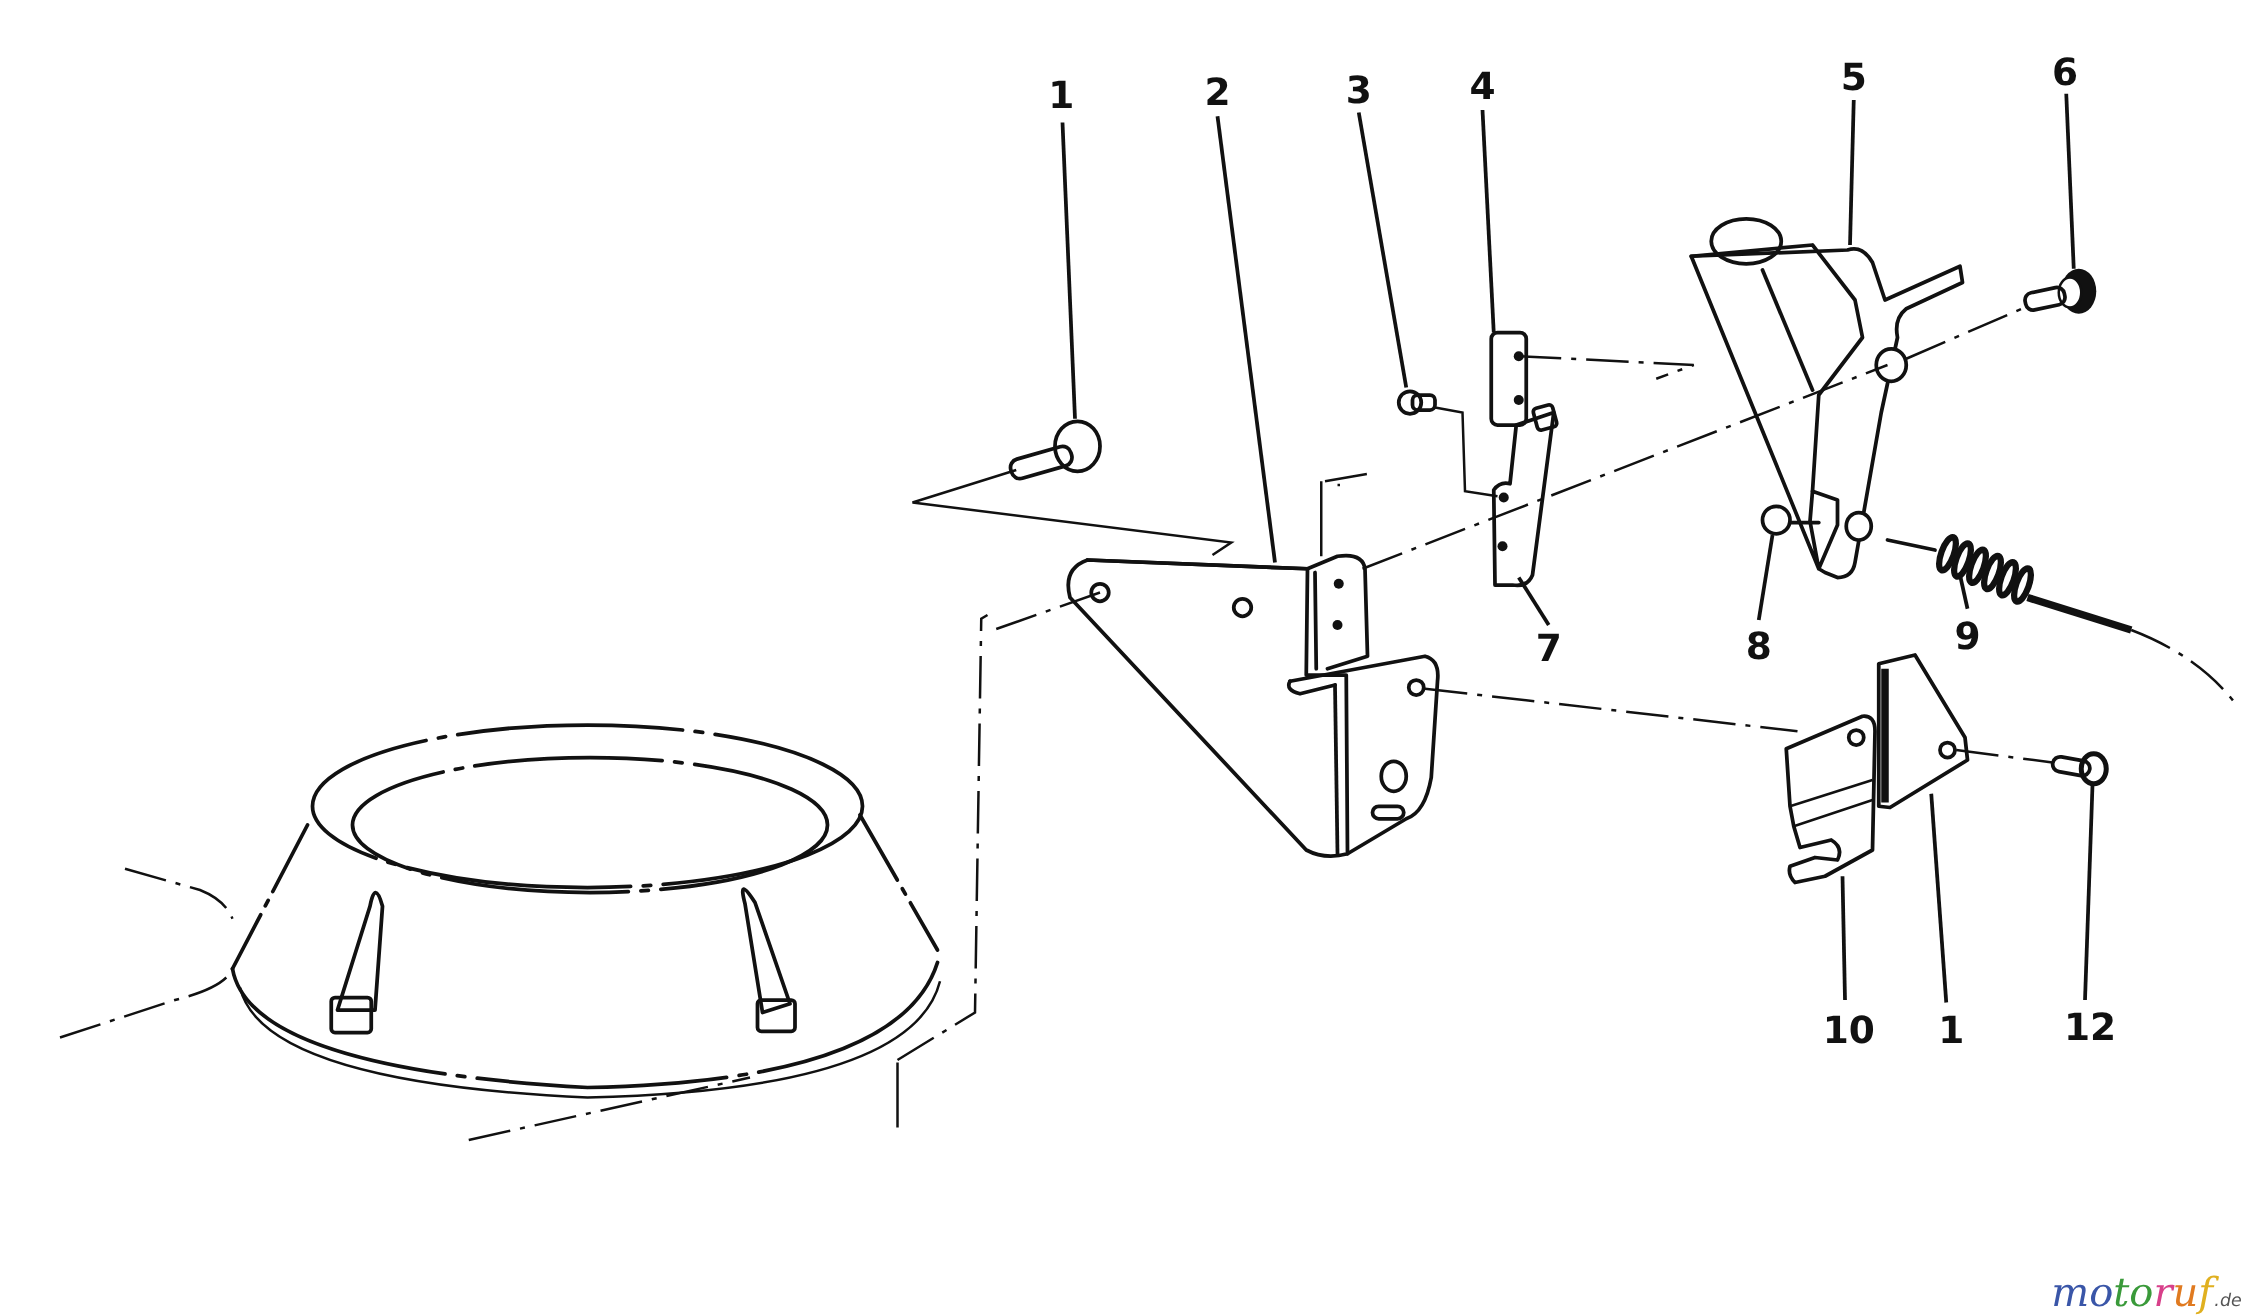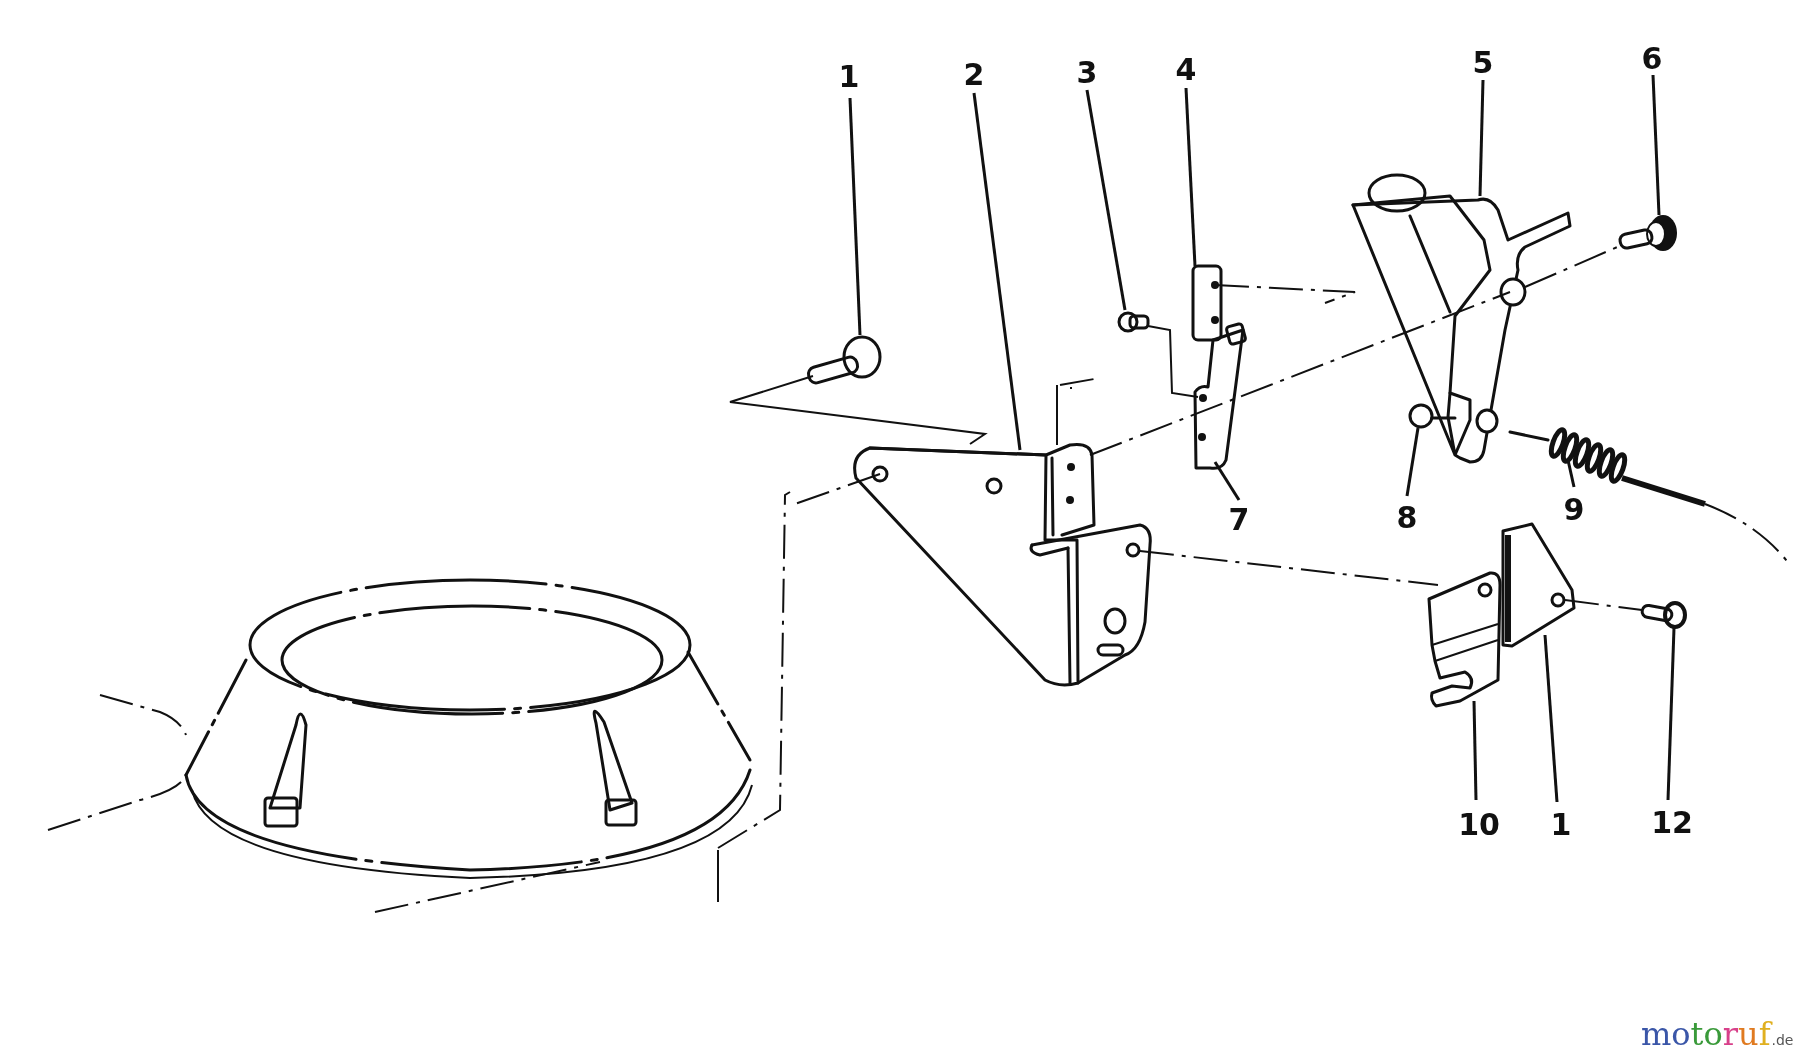--- a/index.html
+++ b/index.html
@@ -5,21 +5,21 @@
     html, body { margin: 0; padding: 0; background: #ffffff; }
     body { width: 1800px; height: 1052px; position: relative; overflow: hidden; font-family: "DejaVu Sans", sans-serif; }
     #diagram { position: absolute; left: 0; top: 0; width: 1800px; height: 1052px; }
     .ln { stroke: #111; stroke-width: 3; fill: none; stroke-linecap: round; stroke-linejoin: round; }
     .thin { stroke: #111; stroke-width: 2; fill: none; }
     .dash { stroke: #111; stroke-width: 2; fill: none; stroke-dasharray: 34 8 4 8; }
     .fill { fill: #111; }
     .white { fill: #fff; stroke: #111; stroke-width: 3; }
     .callout-line { stroke: #111; stroke-width: 3; }
     .label { position: absolute; font-family: "DejaVu Sans", sans-serif; font-weight: bold; font-size: 30px; color: #111; transform: translateX(-50%); line-height: 1; }
-    #watermark { position: absolute; left: 1641px; top: 1015px; font-family: "DejaVu Serif", serif; font-size: 32px; letter-spacing: 0px; white-space: nowrap; }
+    #watermark { position: absolute; left: 1641px; top: 1015px; font-family: "DejaVu Serif", serif; font-size: 32px; letter-spacing: 0px; white-space: nowrap; font-style: italic; }
     #watermark span { display: inline-block; }
     #watermark .suffix { font-family: "DejaVu Sans", sans-serif; font-size: 14px; color: #555; margin-left: 1px; }
   </style>
 </head>
 <body>
 
 <svg id="diagram" viewBox="0 0 1800 1052" xmlns="http://www.w3.org/2000/svg">
 
   <g>
 

